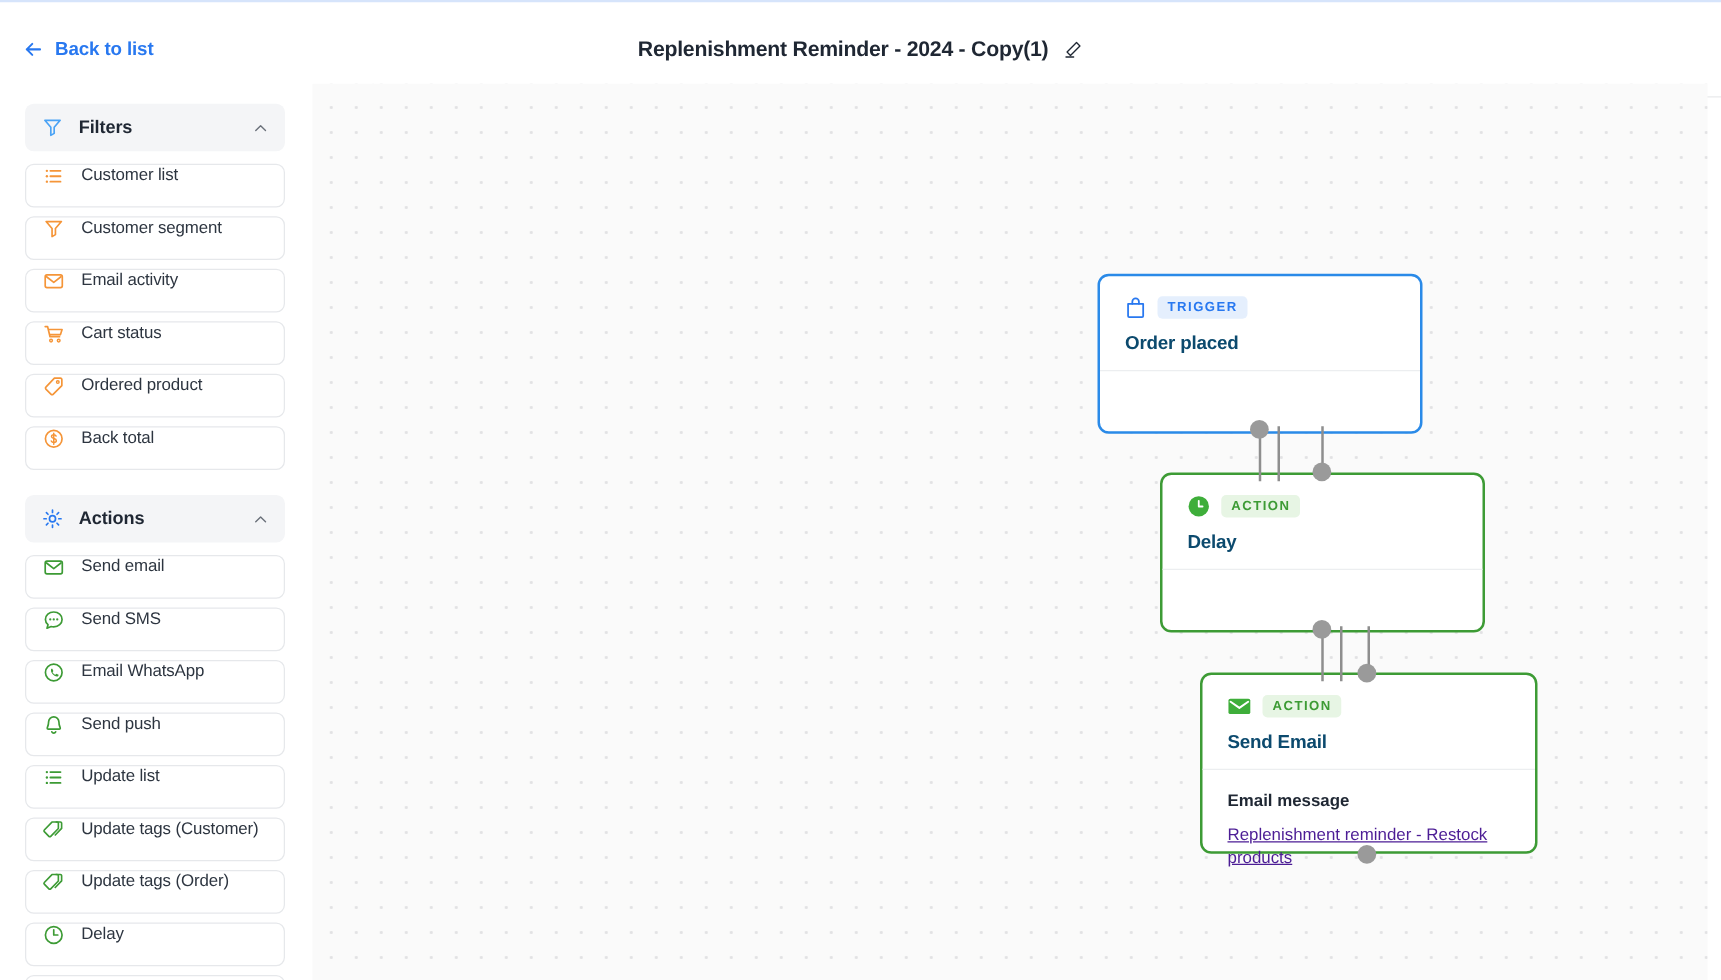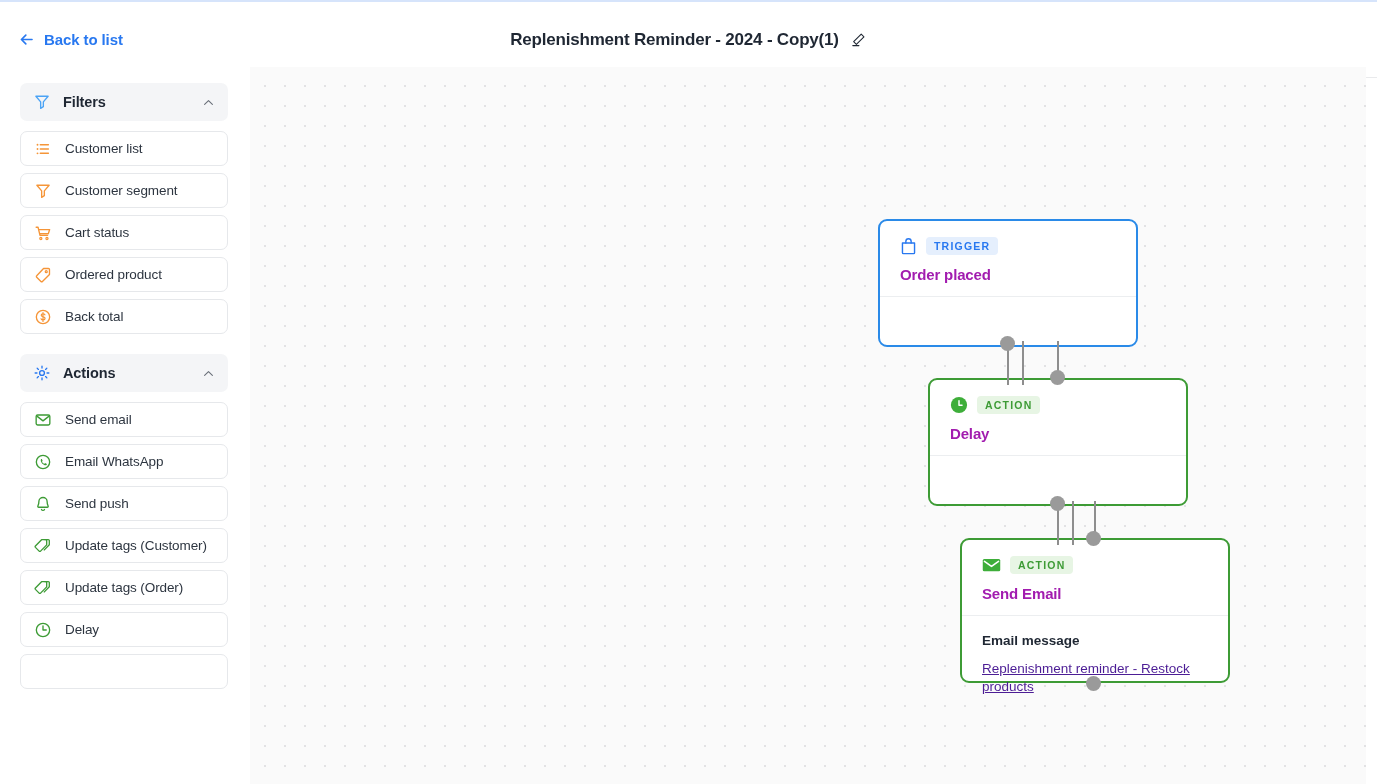--- a/index.html
+++ b/index.html
@@ -63,21 +63,21 @@
     margin-bottom: 10px; cursor: pointer;
   }
   .group-header .g-icon { width: 18px; height: 18px; margin-right: 12px; flex: 0 0 18px; }
   .group-header .g-label {
     font-size: 14.5px; font-weight: 700; color: #1f2733;
     flex: 1; letter-spacing: -0.1px;
   }
   .group-header .chev { width: 13px; height: 13px; opacity: .75; }
 
   .palette-item {
-    display: flex; align-items: center;
+    display: flex; 
     height: 35px; padding: 0 13px;
     background: #ffffff;
     border: 1px solid #e6e8eb; border-radius: 7px;
     margin-bottom: 7px; cursor: grab;
   }
   .palette-item .p-icon { width: 18px; height: 18px; margin-right: 13px; flex: 0 0 18px; }
   .palette-item .p-label {
     font-size: 13.5px; color: #2d3540; letter-spacing: -0.1px;
   }
   .group-gap { height: 13px; }
@@ -113,21 +113,21 @@
   .node.trigger { border-color: #2a8ae8; }
   .node-head { padding: 16px 20px 13px 20px; border-bottom: 1px solid #eceef0; }
   .badge-row { display: flex; align-items: center; gap: 9px; margin-bottom: 11px; }
   .node-badge {
     font-size: 10.5px; font-weight: 700; letter-spacing: 1.2px;
     padding: 3px 8px; border-radius: 4px;
   }
   .badge-trigger { color: #2878f0; background: #e5effd; }
   .badge-action  { color: #3d9b35; background: #e7f5e4; }
   .node-title {
-    font-size: 15px; font-weight: 700; color: #a21caf; letter-spacing: -0.15px;
+    font-size: 15px; font-weight: 700; color: #0c4a6e; letter-spacing: -0.15px;
   }
   .node-body { padding: 17px 20px 16px 20px; min-height: 24px; }
   .node-body.empty { padding: 0; height: 42px; }
   .kv-line { font-size: 13.5px; color: #1f2733; }
   .kv-key { font-weight: 700; }
   .kv-val { color: #4a5260; margin-left: 5px; }
   .field-label { font-size: 13.5px; font-weight: 700; color: #1f2733; margin-bottom: 11px; }
   .field-link {
     font-size: 13.5px; color: #4c1d95; text-decoration: underline; cursor: pointer;
   }
@@ -182,20 +182,27 @@
         <span class="p-label">Customer list</span>
       </div>
       <div class="palette-item">
         <span class="p-icon"><svg viewBox="0 0 20 20" fill="none" width="18" height="18">
             <path d="M3.2 3.6h13.6l-5.3 6.2v5.4l-3 1.8V9.8L3.2 3.6z" stroke="#f59538" stroke-width="1.5" stroke-linejoin="round"></path>
           </svg></span>
         <span class="p-label">Customer segment</span>
       </div>
       <div class="palette-item">
         <span class="p-icon"><svg viewBox="0 0 20 20" fill="none" width="18" height="18">
+            <rect x="2.4" y="4.4" width="15.2" height="11.2" rx="1.6" stroke="#f59538" stroke-width="1.5"></rect>
+            <path d="M3.6 6L10 11 16.4 6" stroke="#f59538" stroke-width="1.5" stroke-linecap="round" stroke-linejoin="round"></path>
+          </svg></span>
+        <span class="p-label">Email activity</span>
+      </div>
+      <div class="palette-item">
+        <span class="p-icon"><svg viewBox="0 0 20 20" fill="none" width="18" height="18">
             <path d="M2.4 3.6h2.1l2.2 9h8.4" stroke="#f59538" stroke-width="1.5" stroke-linecap="round" stroke-linejoin="round"></path>
             <path d="M5.4 6.2h12l-1.5 4.6H6.4" stroke="#f59538" stroke-width="1.5" stroke-linejoin="round"></path>
             <circle cx="7.6" cy="16.1" r="1.2" stroke="#f59538" stroke-width="1.3"></circle>
             <circle cx="14.4" cy="16.1" r="1.2" stroke="#f59538" stroke-width="1.3"></circle>
           </svg></span>
         <span class="p-label">Cart status</span>
       </div>
       <div class="palette-item">
         <span class="p-icon"><svg viewBox="0 0 20 20" fill="none" width="18" height="18">
             <path d="M10.6 2.8H16a1.2 1.2 0 011.2 1.2v5.4L9.4 17.2a1.2 1.2 0 01-1.7 0L3 12.5a1.2 1.2 0 010-1.7l7.6-8z" stroke="#f59538" stroke-width="1.5" stroke-linejoin="round"></path>
@@ -223,31 +230,49 @@
       </div>
       <div class="palette-item">
         <span class="p-icon"><svg viewBox="0 0 20 20" fill="none" width="18" height="18">
             <rect x="2.4" y="4.4" width="15.2" height="11.2" rx="1.6" stroke="#3d9b35" stroke-width="1.5"></rect>
             <path d="M3.6 6L10 11 16.4 6" stroke="#3d9b35" stroke-width="1.5" stroke-linecap="round" stroke-linejoin="round"></path>
           </svg></span>
         <span class="p-label">Send email</span>
       </div>
       <div class="palette-item">
         <span class="p-icon"><svg viewBox="0 0 20 20" fill="none" width="18" height="18">
+            <path d="M10 2.9c4.2 0 7.4 2.9 7.4 6.6 0 3.7-3.2 6.6-7.4 6.6-.8 0-1.6-.1-2.3-.3l-3.7 1.5.9-3.1c-1.4-1.2-2.3-2.9-2.3-4.7 0-3.7 3.2-6.6 7.4-6.6z" stroke="#3d9b35" stroke-width="1.5" stroke-linejoin="round"></path>
+            <circle cx="6.9" cy="9.5" r="1" fill="#3d9b35"></circle>
+            <circle cx="10" cy="9.5" r="1" fill="#3d9b35"></circle>
+            <circle cx="13.1" cy="9.5" r="1" fill="#3d9b35"></circle>
+          </svg></span>
+        <span class="p-label">Send SMS</span>
+      </div>
+      <div class="palette-item">
+        <span class="p-icon"><svg viewBox="0 0 20 20" fill="none" width="18" height="18">
             <circle cx="10" cy="10" r="7.4" stroke="#3d9b35" stroke-width="1.5"></circle>
             <path d="M7.5 7.3c.3-.6.6-.6.9-.6.25 0 .4.05.55.42l.6 1.4c.07.2.03.35-.1.5l-.4.45c-.12.14-.14.3-.05.47.45.85 1.25 1.6 2.15 2 .2.1.37.06.5-.09l.45-.5c.13-.15.3-.18.47-.1l1.35.63c.3.14.37.3.35.54-.05.55-.5 1.2-1.45 1.2-2.2 0-5.3-3-5.3-5.3 0-.5.08-.9.23-1.22z" fill="#3d9b35"></path>
           </svg></span>
         <span class="p-label">Email WhatsApp</span>
       </div>
       <div class="palette-item">
         <span class="p-icon"><svg viewBox="0 0 20 20" fill="none" width="18" height="18">
             <path d="M10 2.8a4.6 4.6 0 00-4.6 4.6c0 3.4-1.2 4.5-1.2 5.4 0 .5.4.8.9.8h9.8c.5 0 .9-.3.9-.8 0-.9-1.2-2-1.2-5.4A4.6 4.6 0 0010 2.8z" stroke="#3d9b35" stroke-width="1.5" stroke-linejoin="round"></path>
             <path d="M8.3 16.1a1.9 1.9 0 003.4 0" stroke="#3d9b35" stroke-width="1.5" stroke-linecap="round"></path>
           </svg></span>
         <span class="p-label">Send push</span>
+      </div>
+      <div class="palette-item">
+        <span class="p-icon"><svg viewBox="0 0 20 20" fill="none" width="18" height="18">
+            <path d="M7 5.2h9M7 10h9M7 14.8h9" stroke="#3d9b35" stroke-width="1.6" stroke-linecap="round"></path>
+            <circle cx="3.9" cy="5.2" r="1.05" fill="#3d9b35"></circle>
+            <circle cx="3.9" cy="10" r="1.05" fill="#3d9b35"></circle>
+            <circle cx="3.9" cy="14.8" r="1.05" fill="#3d9b35"></circle>
+          </svg></span>
+        <span class="p-label">Update list</span>
       </div>
       <div class="palette-item">
         <span class="p-icon"><svg viewBox="0 0 20 20" fill="none" width="18" height="18">
             <path d="M8.4 2.9H13a1.1 1.1 0 011.1 1.1v4.7l-6.8 7a1.1 1.1 0 01-1.6 0l-4.1-4.2a1.1 1.1 0 010-1.5l6.8-7z" stroke="#3d9b35" stroke-width="1.45" stroke-linejoin="round"></path>
             <path d="M11.7 2.9h4.2a1.1 1.1 0 011.1 1.1v4.6l-6.1 6.3" stroke="#3d9b35" stroke-width="1.45" stroke-linejoin="round"></path>
           </svg></span>
         <span class="p-label">Update tags (Customer)</span>
       </div>
       <div class="palette-item">
         <span class="p-icon"><svg viewBox="0 0 20 20" fill="none" width="18" height="18">

